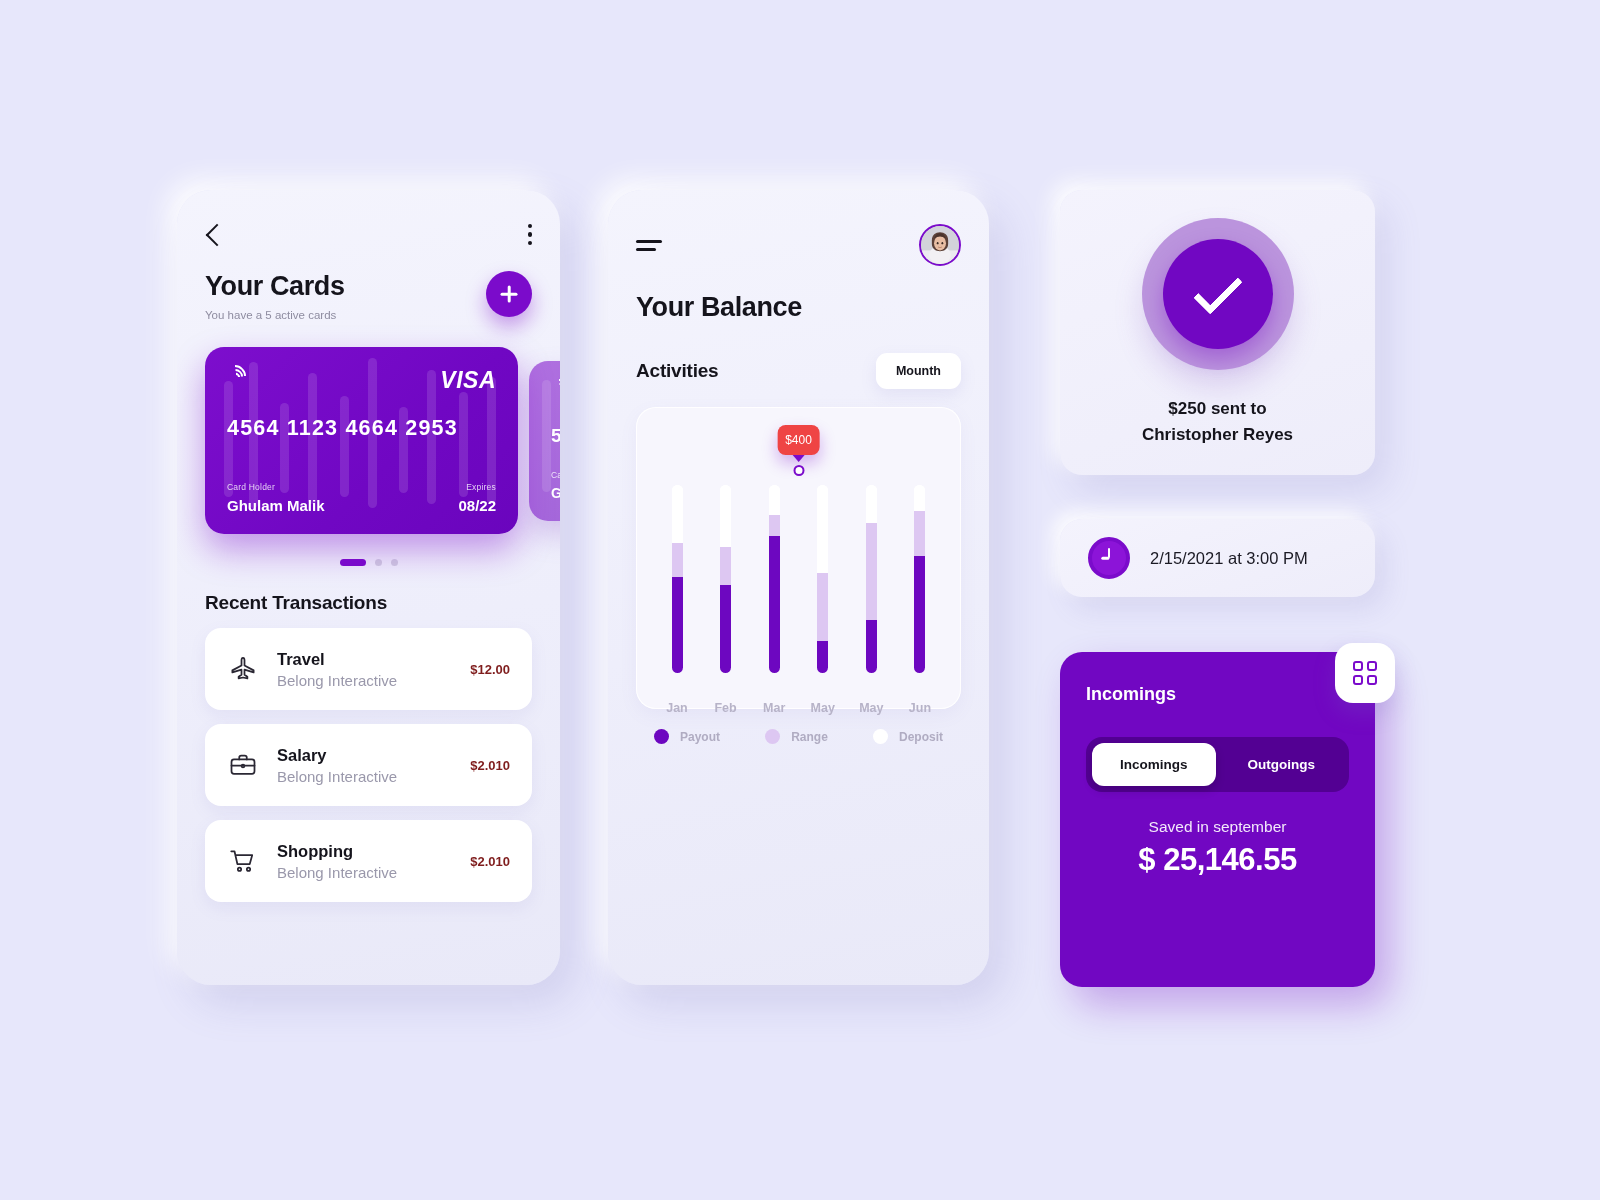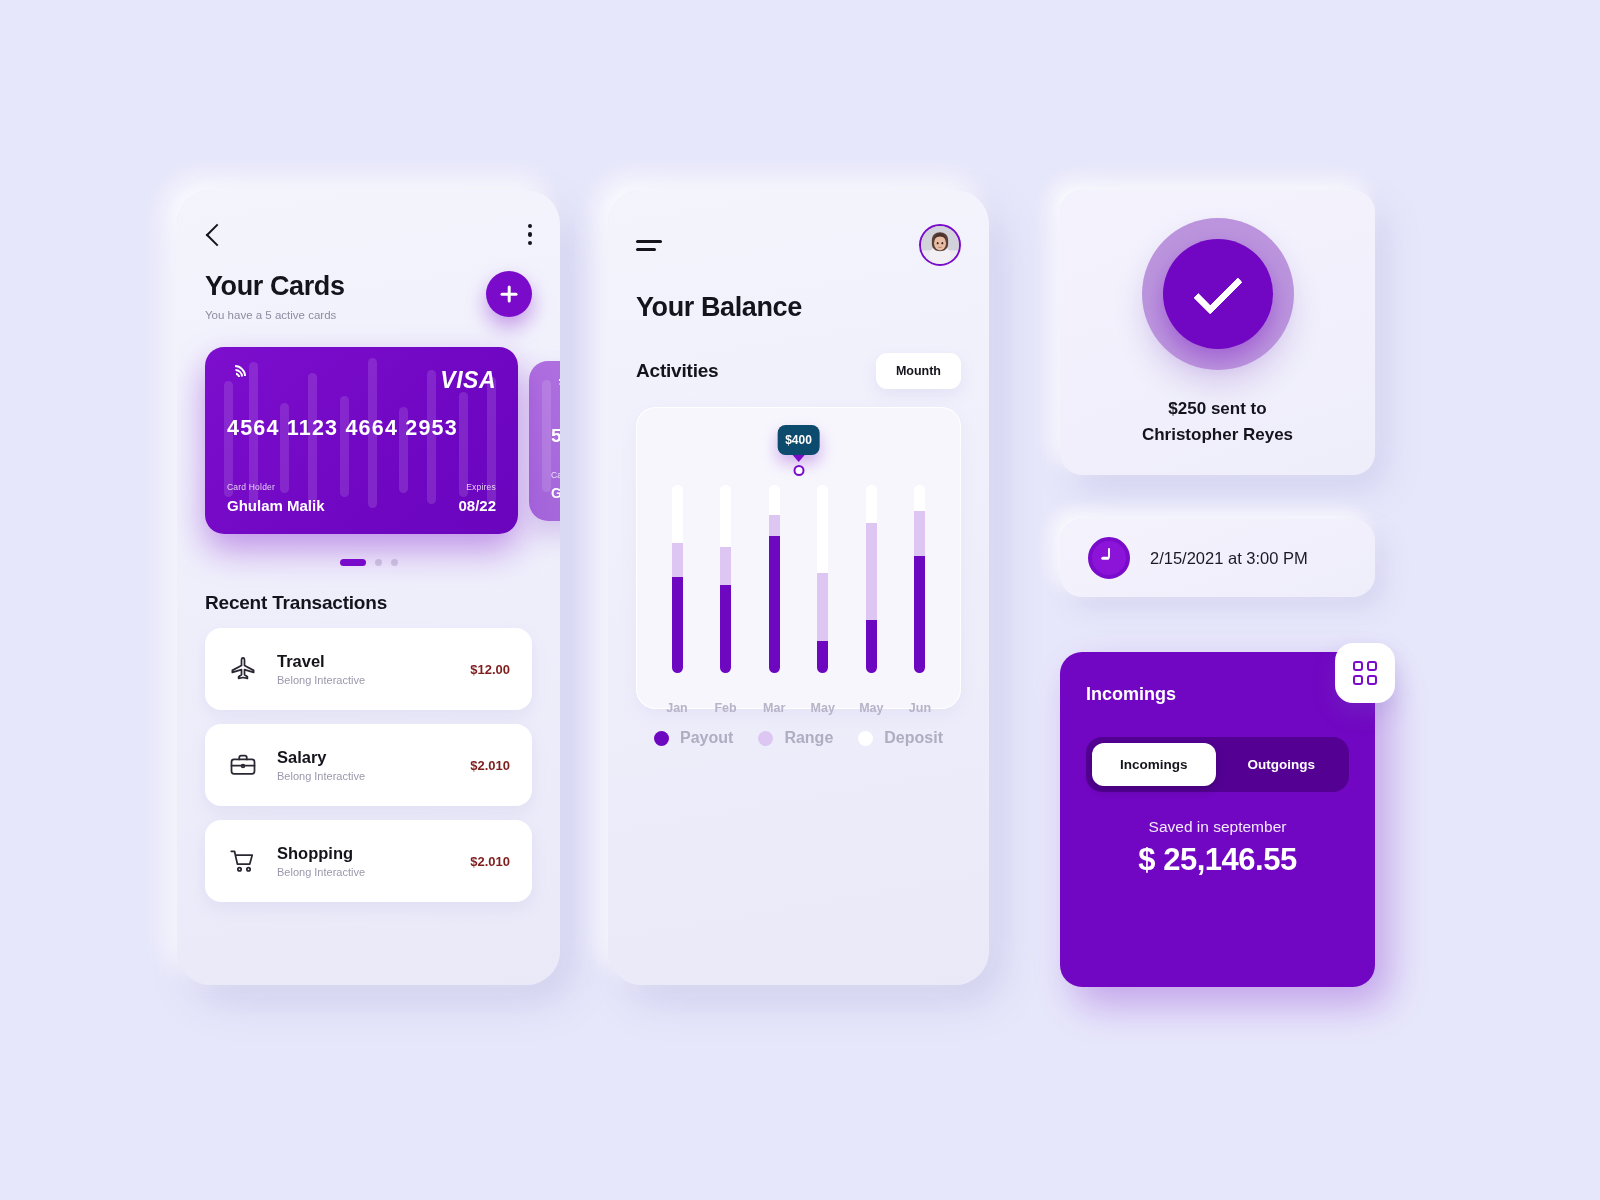--- a/index.html
+++ b/index.html
@@ -109,21 +109,21 @@
   .sec-title { font-size: 19px; font-weight: 700; color: #15141c; padding: 26px 28px 0 28px; letter-spacing: -.2px;}
   .tx-list { padding: 14px 28px 0 28px; display: flex; flex-direction: column; gap: 14px; }
   .tx {
     background: #fff; border-radius: 16px; height: 82px; display: flex; align-items: center;
     padding: 0 22px; gap: 18px; cursor: pointer;
     box-shadow: 0 6px 16px rgba(130,120,200,.10);
   }
   .tx .ic { width: 32px; height: 30px; flex: 0 0 32px; color: #2a2733; }
   .tx .meta { flex: 1; }
   .tx .nm { font-size: 16.5px; font-weight: 700; color: #15141c; }
-  .tx .sb { font-size: 11px; color: #9a98ab; margin-top: 3px; }
+  .tx .sb { font-size: 15px; color: #9a98ab; margin-top: 3px; }
   .tx .amt { font-size: 13px; font-weight: 700; color: #7f1d1d; }
 
   
   .bal-card {
     margin: 24px 28px 0 28px; height: 133px; border-radius: 18px; position: relative;
     background: linear-gradient(135deg,#7d0ecd 0%,#7007c3 60%,#6a05bd 100%);
     box-shadow: 0 16px 34px rgba(123,11,203,.34); overflow: hidden; color: #fff;
   }
   .bal-inner { position: relative; height: 100%; padding: 26px 26px; display: flex;
                align-items: flex-end; justify-content: space-between; }
@@ -139,21 +139,21 @@
     padding: 11px 20px; font-size: 12.5px; font-weight: 700; color: #15141c;
     box-shadow: 0 6px 16px rgba(130,120,200,.13); font-family: inherit;
   }
   .chart-box {
     margin: 18px 28px 0 28px; background: #f7f6fd; border-radius: 20px;
     height: 302px; position: relative;
     box-shadow: inset 0 0 0 1px rgba(255,255,255,.9), 0 6px 18px rgba(130,120,200,.07);
   }
   .tooltip {
     position: absolute; left: 50%; transform: translateX(-50%); top: 18px;
-    background: #0c4a6e; color: #fff; font-size: 12px; font-weight: 700;
+    background: #ef4444; color: #fff; font-size: 12px; font-weight: 400;
     padding: 8px 8px; border-radius: 8px; box-shadow: 0 8px 16px rgba(123,11,203,.30);
   }
   .tooltip::after {
     content: ""; position: absolute; left: 50%; top: 100%; transform: translateX(-50%);
     border-left: 6px solid transparent; border-right: 6px solid transparent;
     border-top: 7px solid #7b0bcb;
   }
   .tip-dot {
     position: absolute; left: 50%; transform: translateX(-50%); top: 58px;
     width: 11px; height: 11px; border-radius: 50%; border: 2.6px solid #7b0bcb; background: #fff;
@@ -165,21 +165,21 @@
          display: flex; flex-direction: column; background: #ffffff; cursor: pointer; }
   .seg-deposit { background: #ffffff; }
   .seg-range   { background: #ddc7f2; }
   .seg-payout  { background: #6d07c0; }
   .xlabels { position: absolute; left: 24px; right: 24px; top: 274px;
              display: flex; justify-content: space-between; margin-top: 20px; }
   .xlabels span { width: 34px; text-align: center; font-size: 12.5px; font-weight: 700; color: #b7b3c8; }
   .legend { display: flex; justify-content: space-between; padding: 20px 46px 0 46px; }
   .lg { display: flex; align-items: center; gap: 11px; }
   .lg i { width: 15px; height: 15px; border-radius: 50%; display: block; }
-  .lg span { font-size: 16px; font-weight: 700; color: #b0acc2; }
+  .lg span { font-size: 12px; font-weight: 700; color: #b0acc2; }
 
   
   .rcard { position: absolute; border-radius: 22px; }
   #card-success {
     left: 1060px; top: 190px; width: 315px; height: 285px;
     background: linear-gradient(160deg,#f4f3fd 0%,#eeedfa 100%);
     box-shadow: 12px 16px 34px rgba(120,115,190,.17), -8px -8px 20px rgba(255,255,255,.92);
     display: flex; flex-direction: column; align-items: center; justify-content: center;
   }
   .check-outer {

